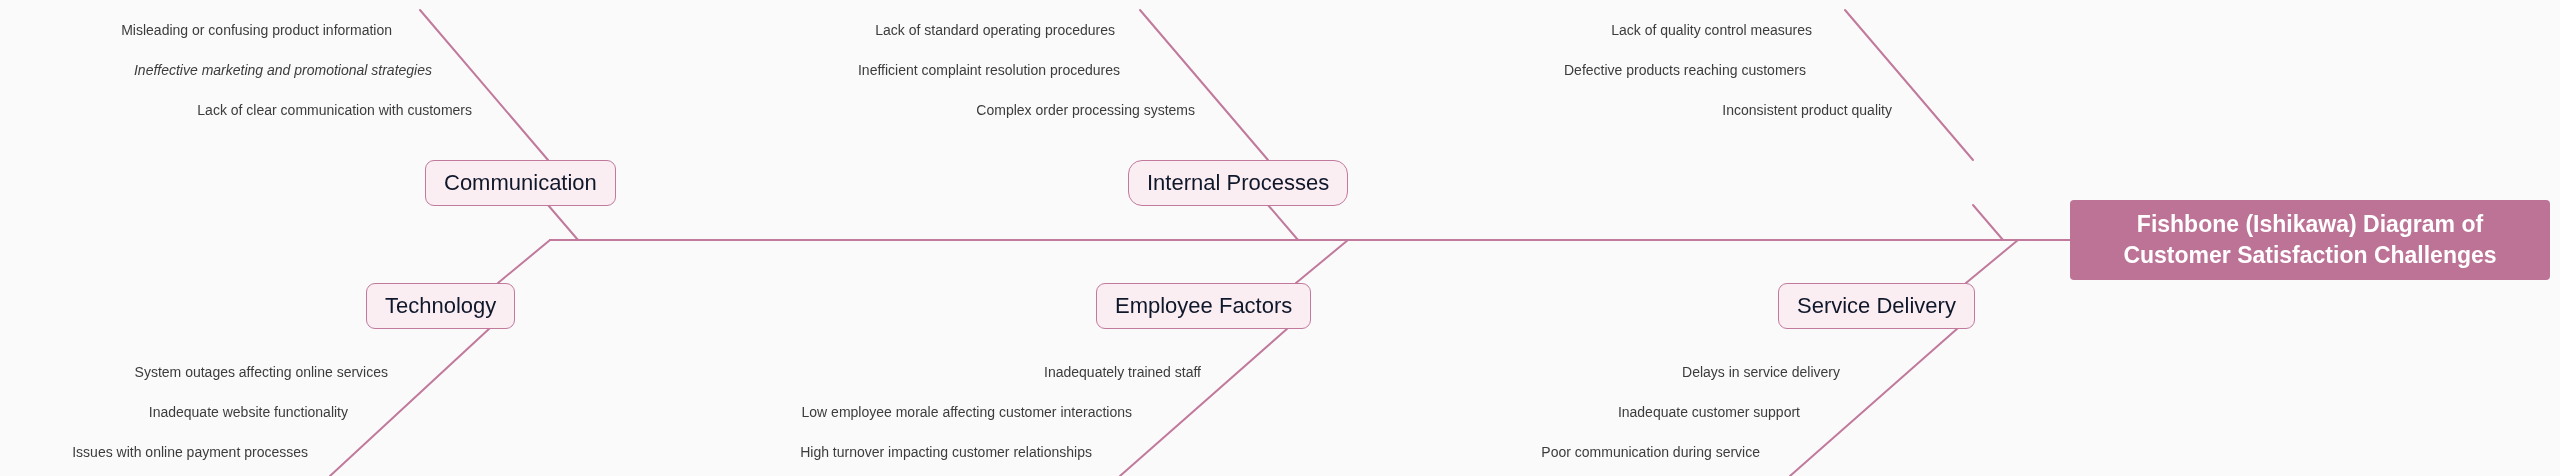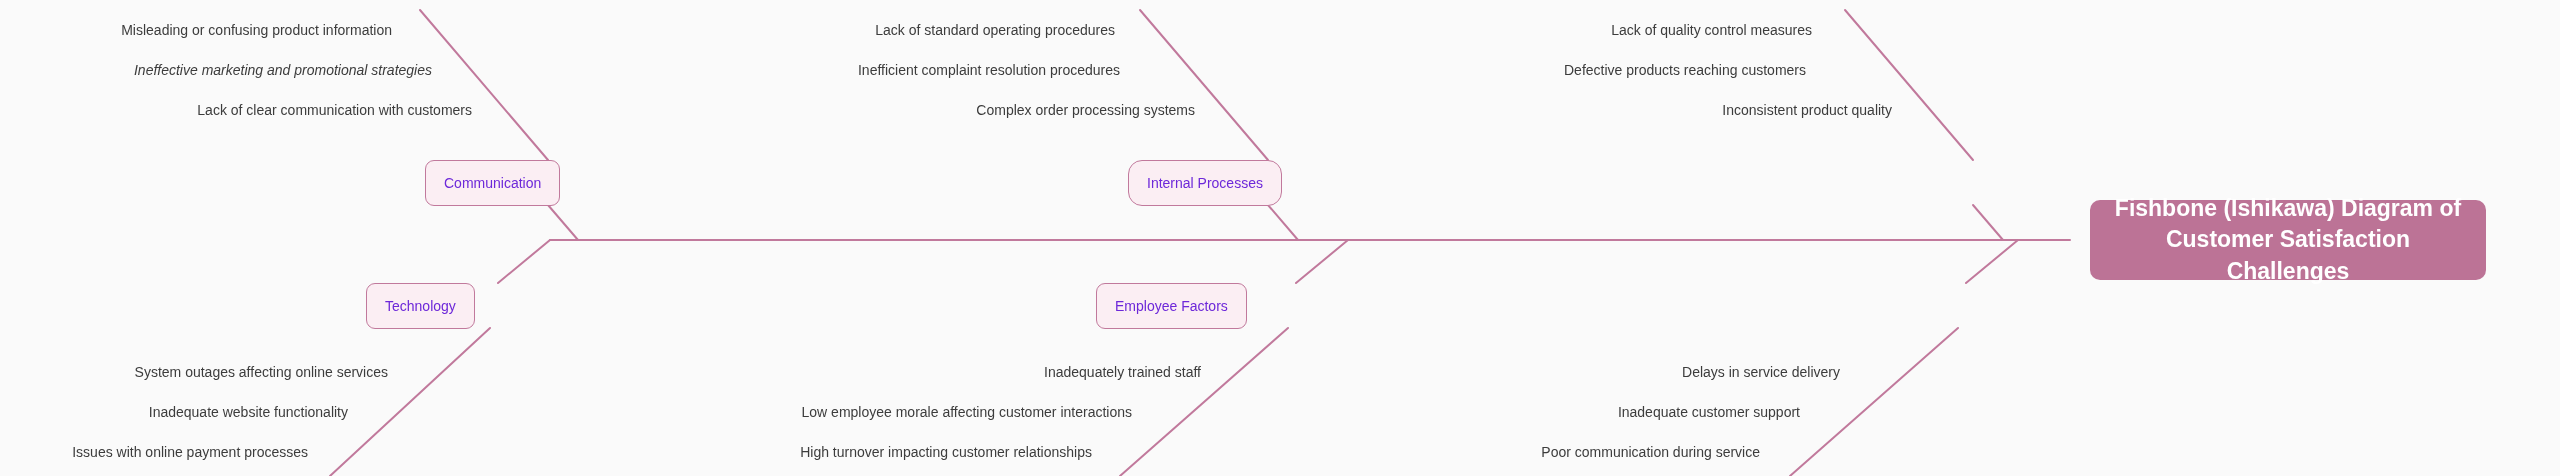--- a/index.html
+++ b/index.html
@@ -31,54 +31,53 @@
     border: 1.6px solid #c1799c;
     border-radius: 9px;
     height: 46px;
     display: flex;
     align-items: center;
     justify-content: center;
     padding: 0 18px;
     z-index: 3;
   }
   .cat-label {
-    font-size: 14px;
-    color: #6d28d9;
+    font-size: 22px;
+    color: #0f172a;
     white-space: nowrap;
     line-height: 1;
   }
 
   
   .cause {
     position: absolute;
     font-size: 14px;
     color: #3c3c3c;
     white-space: nowrap;
     line-height: 1;
     z-index: 2;
   }
   .cause.right-align { transform: translate(-100%, -50%); }
 
   
   #head-box {
     position: absolute;
     left: 2070px;
     top: 200px;
-    width: 396px;
+    width: 480px;
     height: 80px;
     box-sizing: border-box;
     background: #bc7396;
-    border-radius: 10px;
+    border-radius: 4px;
     display: flex;
     align-items: center;
     justify-content: center;
     text-align: center;
     z-index: 4;
     padding: 0 20px;
-    margin-left: 20px;
   }
   #head-title {
     color: #ffffff;
     font-size: 23px;
     font-weight: bold;
     line-height: 1.35;
   }
 </style>
 </head>
 <body>
@@ -118,20 +117,23 @@
 
 
   <div class="cat-box" style="left:366px; top:283px;">
     <span class="cat-label">Technology</span>
   </div>
 
   <div class="cat-box" style="left:1096px; top:283px;">
     <span class="cat-label">Employee Factors</span>
   </div>
 
+  <div class="cat-box" style="left:1778px; top:283px;">
+    <span class="cat-label">Service Delivery</span>
+  </div>
 
   <div class="cause right-align" style="left:392px; top:30px;">Misleading or confusing product information</div>
   <div class="cause right-align" style="left:432px; top:70px;font-style:italic;">Ineffective marketing and promotional strategies</div>
   <div class="cause right-align" style="left:472px; top:110px;">Lack of clear communication with customers</div>
 
   <div class="cause right-align" style="left:1115px; top:30px;">Lack of standard operating procedures</div>
   <div class="cause right-align" style="left:1120px; top:70px;">Inefficient complaint resolution procedures</div>
   <div class="cause right-align" style="left:1195px; top:110px;">Complex order processing systems</div>
 
   <div class="cause right-align" style="left:1812px; top:30px;">Lack of quality control measures</div>

